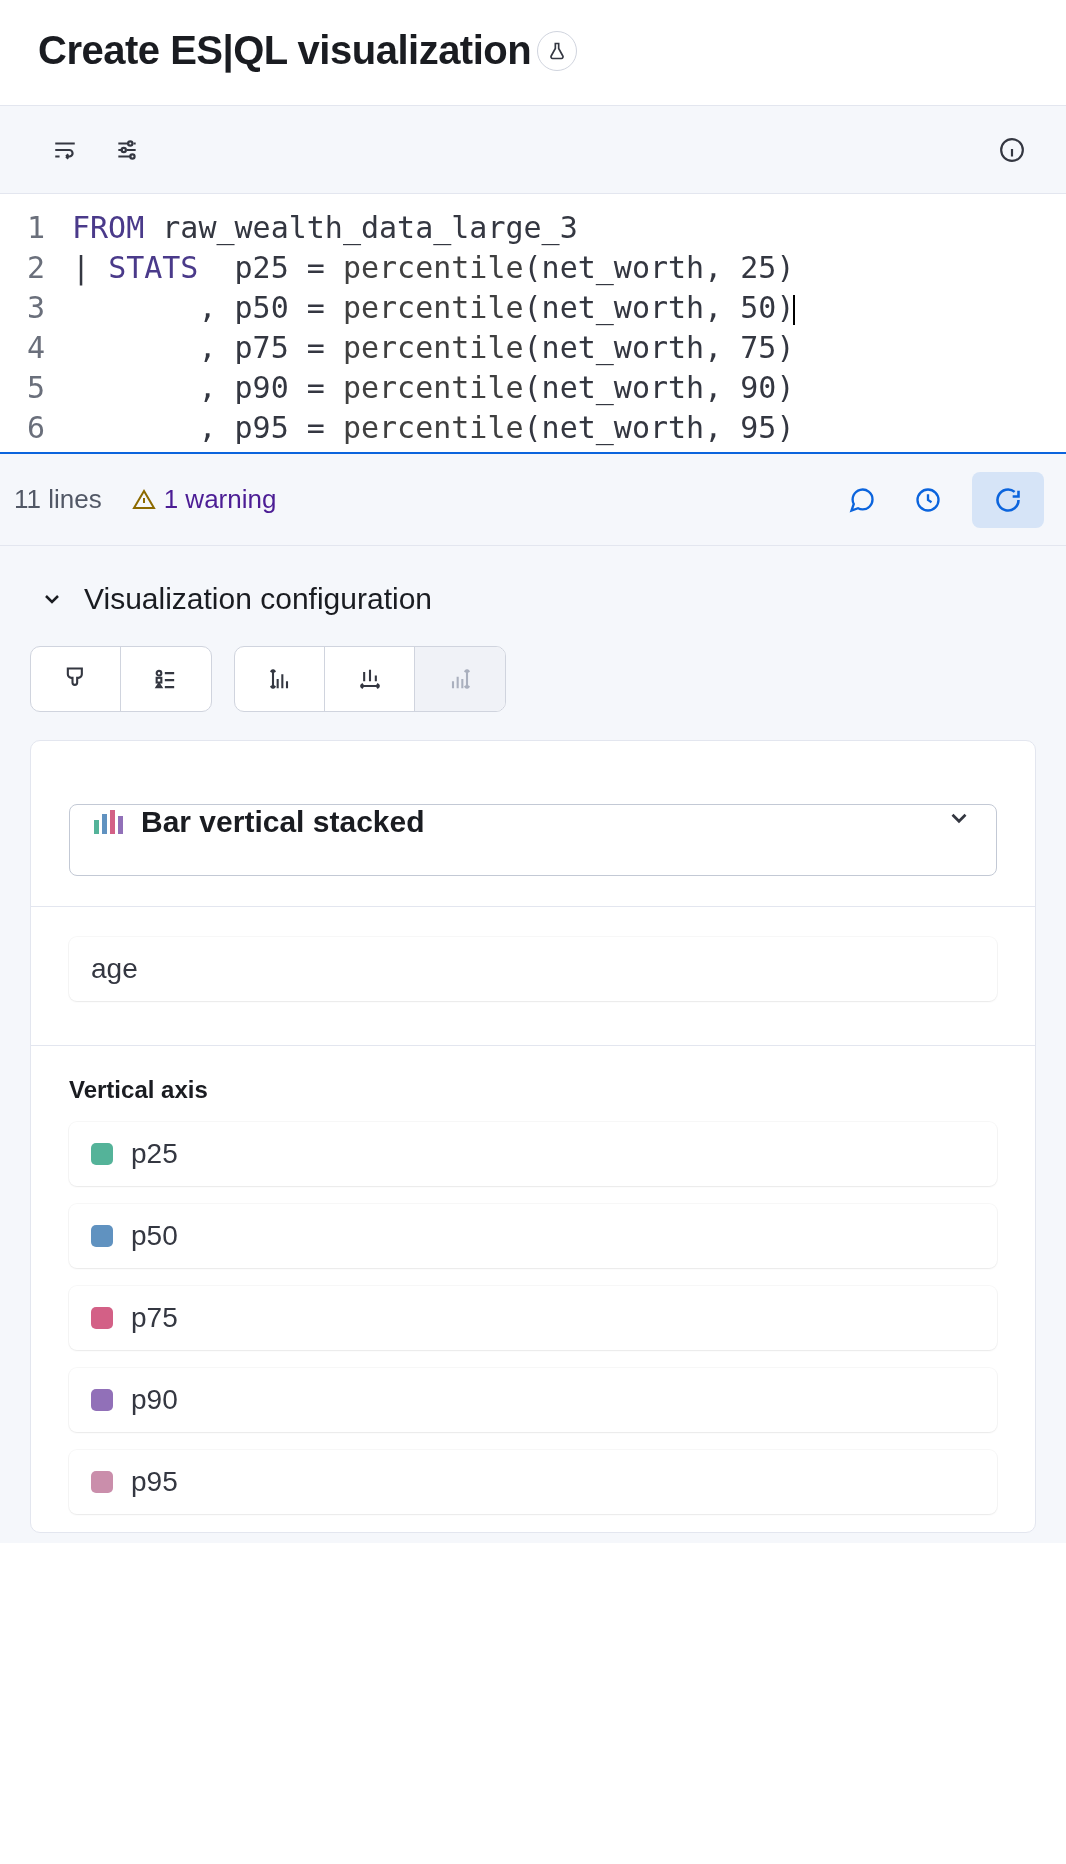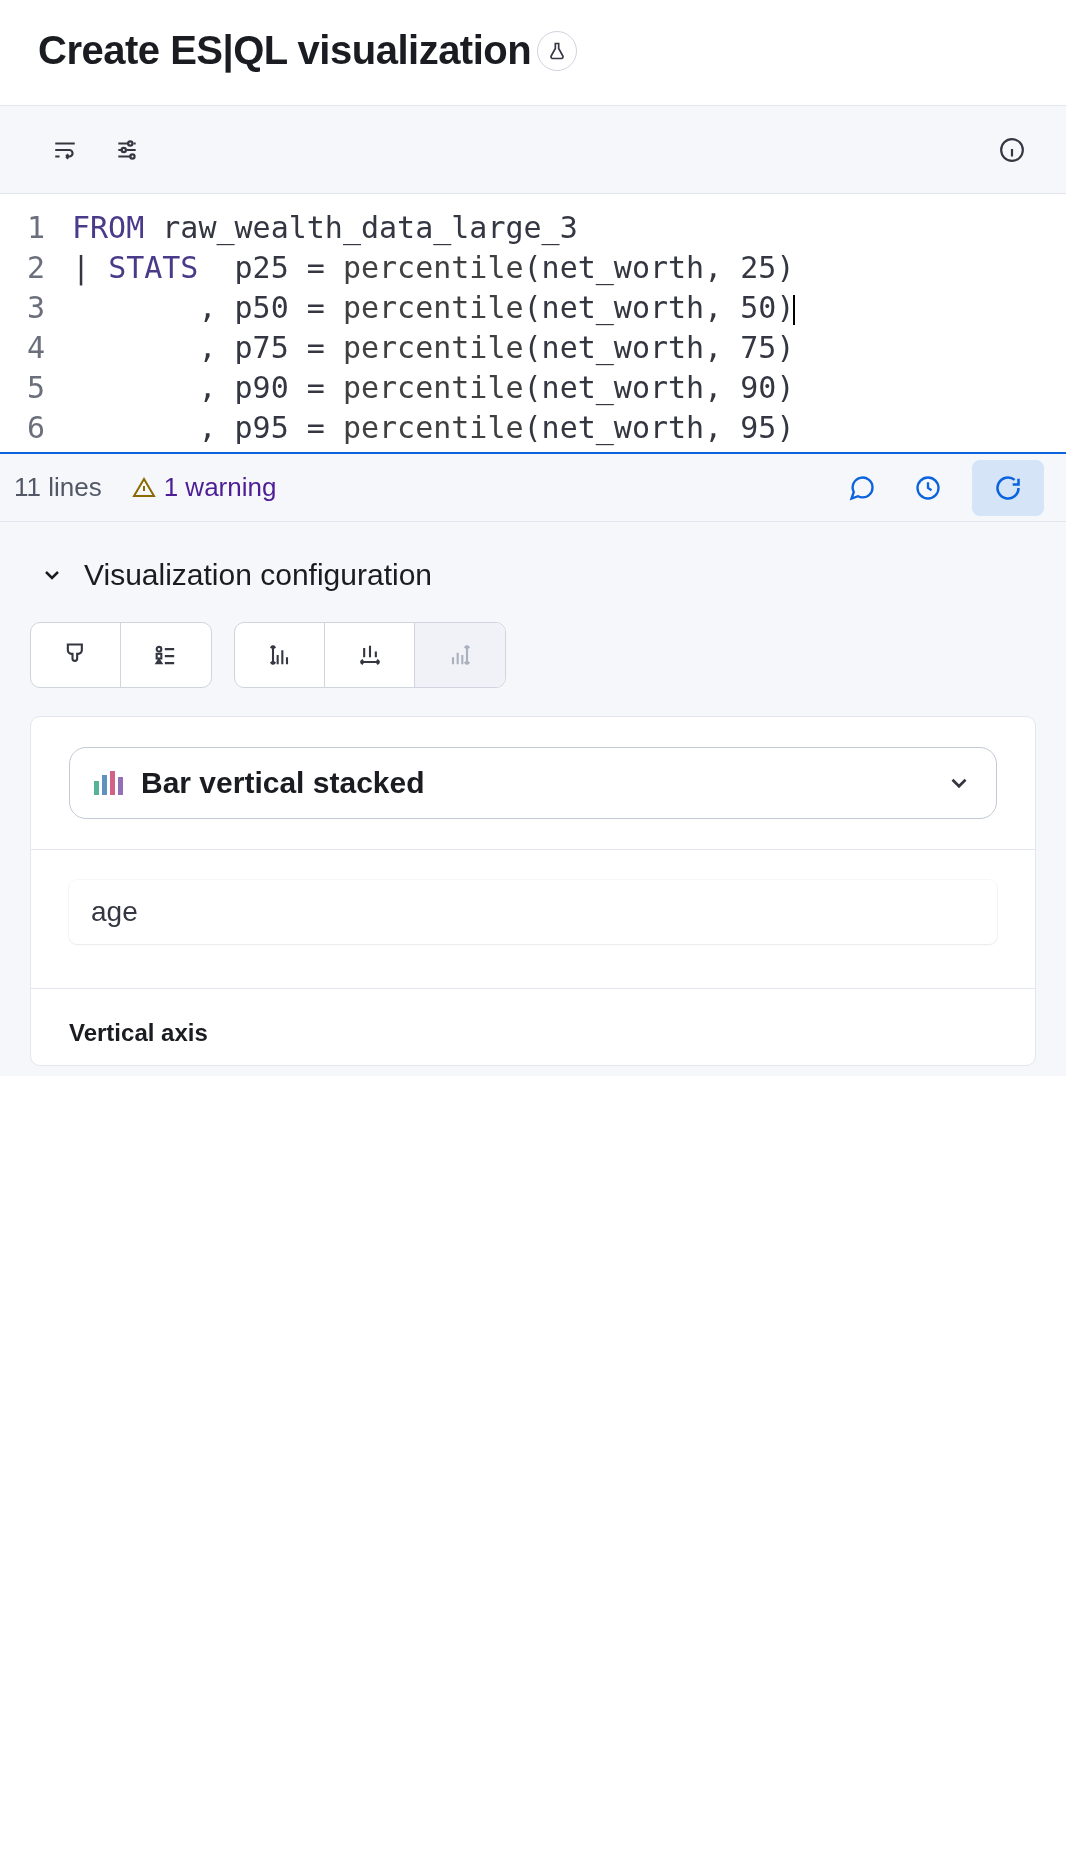--- a/index.html
+++ b/index.html
@@ -73,21 +73,21 @@
     position: relative;
   }
   .kw { color: #4a3a8a; text-align: right; }
   .fn { color: #404040; }
   .code-cursor {
     display:inline-block; width:2px; height:30px; background:#000; vertical-align:middle; margin-left:-2px;
   }
   .editor-status {
     background: #f5f7fb;
     border-bottom: 1px solid #e3e6ef;
-    height: 68px;
+    height: 92px;
     display: flex; align-items: center;
     padding: 0 22px 0 14px;
     justify-content: space-between;
   }
   .status-left { display:flex; align-items:center; gap: 30px; font-size: 26px; }
   .lines-txt { color: #525866; }
   .warn-txt { color: #4c1d95; display:flex; align-items:center; gap:8px; }
   .status-right { display:flex; align-items:center; gap: 22px; }
   .status-btn {
     width: 44px; height: 44px;
@@ -132,26 +132,26 @@
     border: 1px solid #e3e6ef;
     border-radius: 10px;
   }
   .panel-section {
     padding: 30px 38px;
     border-bottom: 1px solid #e3e6ef;
   }
   .panel-section:last-child { border-bottom: none; }
   .chart-select {
     border: 1px solid #c3c9d5;
-    border-radius: 17px;
+    border-radius: 8px;
     height: 72px;
-    display:flex; align-items:center;
+    display:flex; align-items:flex-start;
     padding: 0 24px;
     justify-content: space-between;
-    font-size: 30px; font-weight: 600;
+    font-size: 30px; font-weight: 600; margin-top: 33px;
   }
   .chart-select-left { display:flex; align-items:center; gap: 18px; }
   .bar-icon { display:flex; align-items:flex-end; gap:3px; height: 24px; }
   .bar-icon span { width:5px; display:block; }
   .axis-head {
     display:flex; justify-content:space-between; align-items:center;
     font-size: 24px; font-weight: 700; color: #1a1c21;
     margin-bottom: 18px;
   }
   .optional { color: #8a909d; font-weight: 400; font-size: 26px; }
@@ -316,15 +316,37 @@
     <div class="panel-section">
       <div class="field-pill">
         <span>age</span>
       </div>
     </div>
 
     <div class="panel-section last-cut">
       <div class="axis-head">
         <span>Vertical axis</span>
       </div>
+      <div class="vaxis-list" id="vaxis-list">
+          <div class="field-pill">
+            <span class="swatch" style="background: rgb(84, 179, 153);"></span>
+            <span>p25</span>
+          </div>
+          <div class="field-pill">
+            <span class="swatch" style="background: rgb(96, 146, 192);"></span>
+            <span>p50</span>
+          </div>
+          <div class="field-pill">
+            <span class="swatch" style="background: rgb(211, 96, 134);"></span>
+            <span>p75</span>
+          </div>
+          <div class="field-pill">
+            <span class="swatch" style="background: rgb(145, 112, 184);"></span>
+            <span>p90</span>
+          </div>
+          <div class="field-pill">
+            <span class="swatch" style="background: rgb(202, 142, 171);"></span>
+            <span>p95</span>
+          </div>
+        </div>
     </div>
   </div>
 </div>
 
 </body></html>

